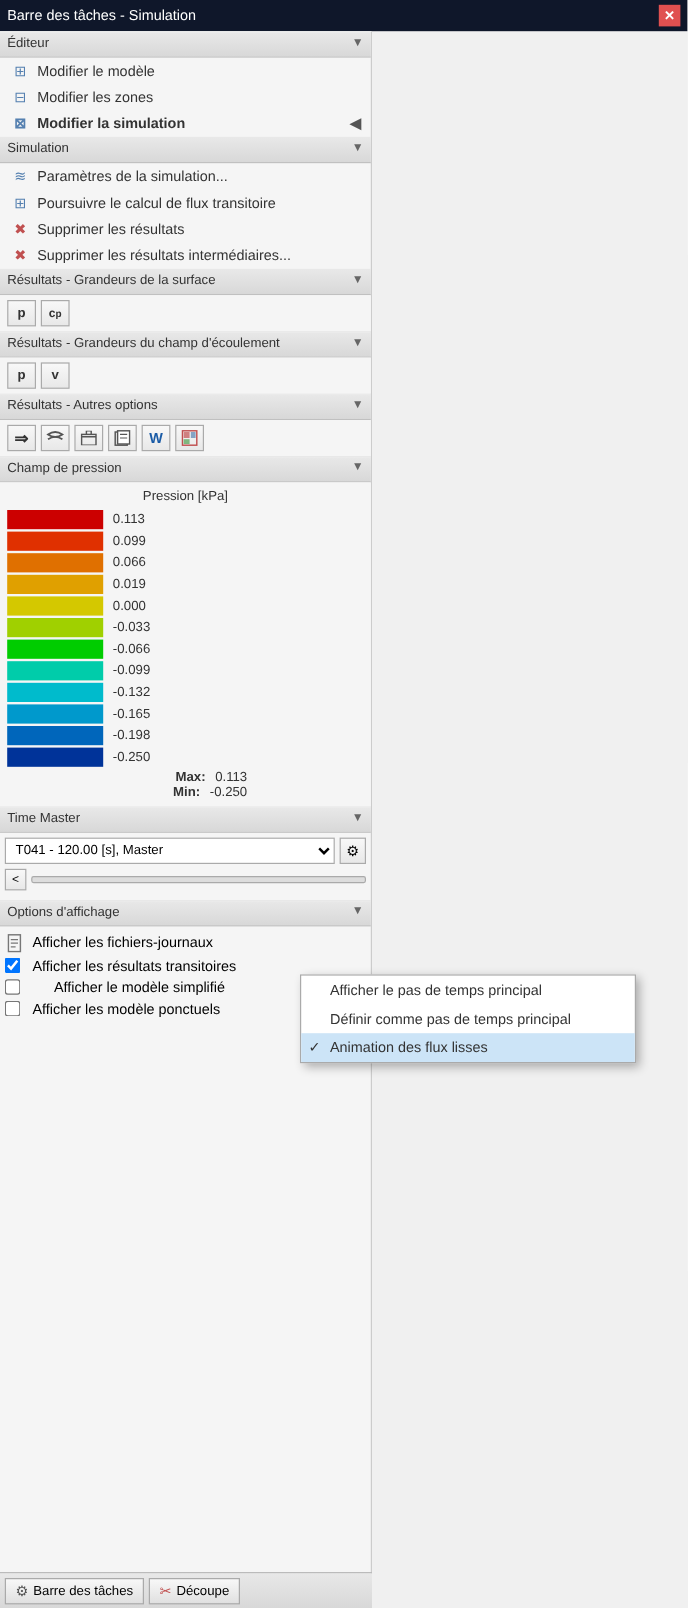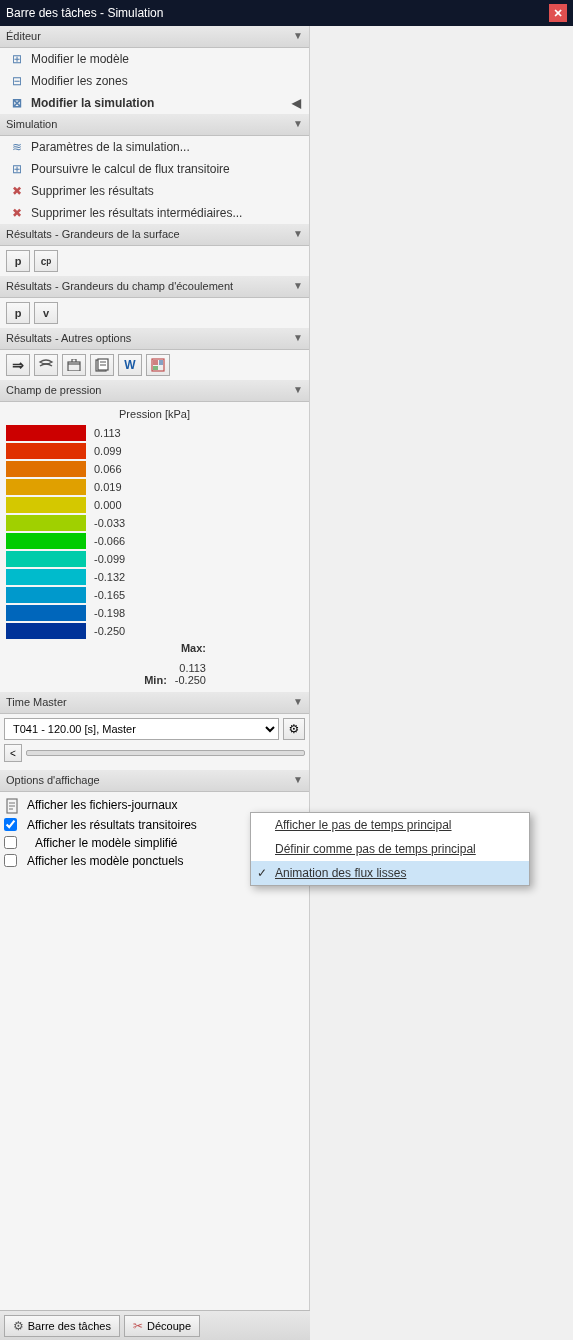--- a/index.html
+++ b/index.html
@@ -277,21 +277,20 @@
       z-index: 100;
     }
     .context-menu-item {
       padding: 5px 12px 5px 24px;
       font-size: 12px;
       color: #333;
       cursor: pointer;
       display: flex;
       align-items: flex-start;
       position: relative;
-      text-decoration: underline;
     }
     .context-menu-item.checked {
       background: #cce4f7;
     }
     .context-menu-item .check-mark {
       position: absolute;
       left: 6px;
       font-size: 12px;
     }
 
@@ -459,21 +458,21 @@
       </div>
       <div class="color-row">
         <div class="color-swatch" style="background:#0066bb;"></div>
         <span class="color-label">-0.198</span>
       </div>
       <div class="color-row">
         <div class="color-swatch" style="background:#003399;"></div>
         <span class="color-label">-0.250</span>
       </div>
       <div class="minmax-row" style="flex-direction:column;align-items:flex-end;">
-        <div style="display:flex;gap:8px;flex-direction:column;">
+        <div style="display:flex;gap:8px;">
           <span class="minmax-text" style="font-weight:bold;">Max:</span>
           <span class="minmax-text">0.113</span>
         </div>
         <div style="display:flex;gap:8px;">
           <span class="minmax-text" style="font-weight:bold;">Min:</span>
           <span class="minmax-text">-0.250</span>
         </div>
       </div>
     </div>
   </div>
@@ -510,21 +509,21 @@
           </svg>
       </span>
       <span>Afficher les fichiers-journaux</span>
     </div>
     <div class="options-item">
       <input type="checkbox" checked="" style="width: 13px; height: 13px; flex-shrink: 0;">
       <span style="margin-left:5px;">Afficher les résultats transitoires</span>
     </div>
     <div class="options-item">
       <input type="checkbox" style="width: 13px; height: 13px; flex-shrink: 0;">
-      <span style="margin-left:13px;">Afficher le modèle simplifié</span>
+      <span style="margin-left:23px;">Afficher le modèle simplifié</span>
     </div>
     <div class="options-item">
       <input type="checkbox" style="width: 13px; height: 13px; flex-shrink: 0;">
       <span style="margin-left:5px;">Afficher les modèle ponctuels</span>
     </div>
   </div>
 
   <div class="bottom-bar" style="position:absolute;bottom:0;left:0;width:310px;">
     <button class="bottom-btn">
       <span style="font-size:12px;color:#555;">⚙</span>

